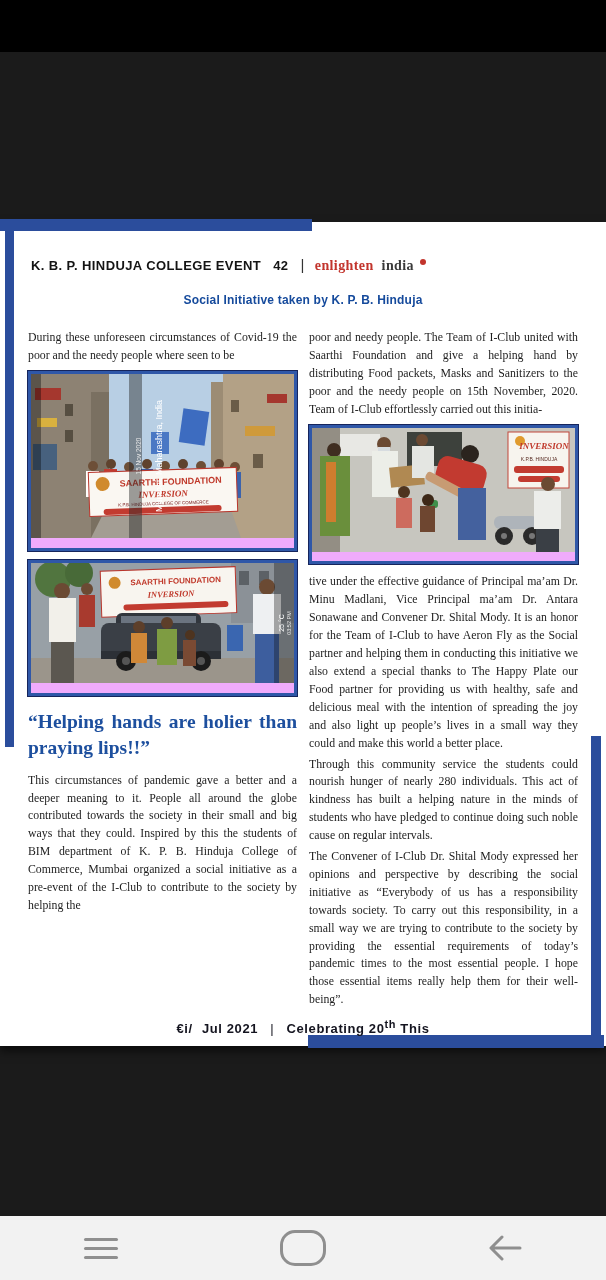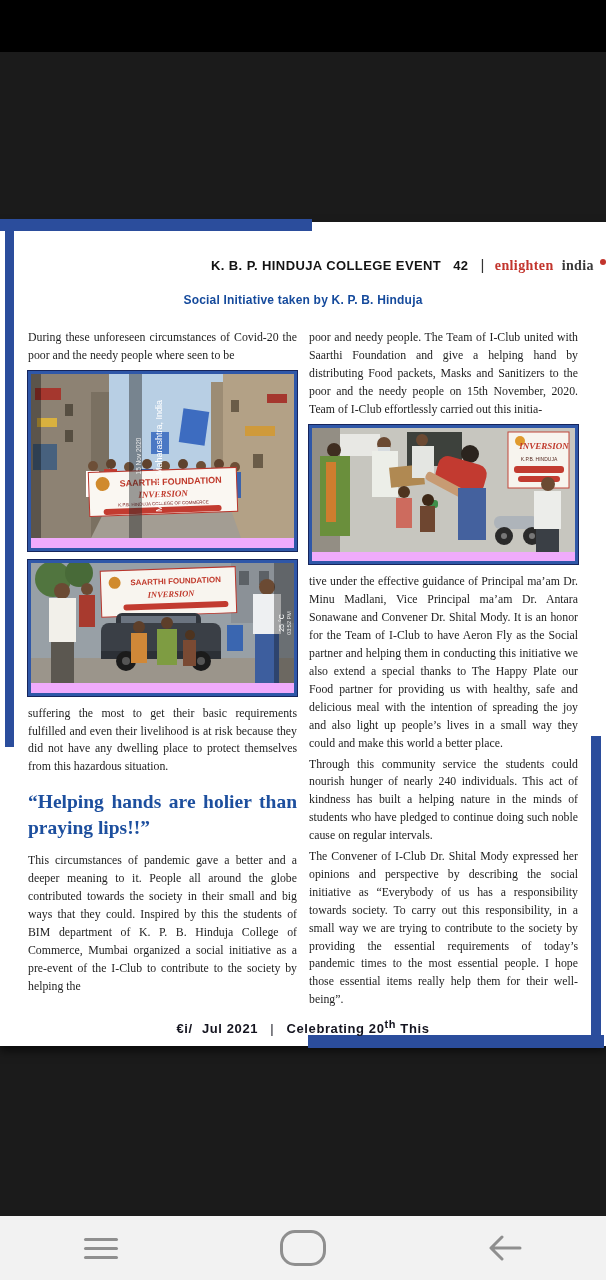--- a/index.html
+++ b/index.html
@@ -9,22 +9,22 @@
   .status-bar{position:absolute;top:0;left:0;width:606px;height:52px;background:#000;}
 
   
   .page{position:absolute;top:222px;left:0;width:606px;height:824px;background:#fff;
         box-shadow:0 5px 9px rgba(0,0,0,.6);}
   .bar-top{position:absolute;top:-3px;left:0;width:312px;height:12px;background:#2b4d9c;}
   .bar-left{position:absolute;top:-3px;left:5px;width:9px;height:528px;background:#2b4d9c;}
   .bar-right{position:absolute;bottom:-2px;right:5px;width:10px;height:312px;background:#2b4d9c;}
   .bar-bottom{position:absolute;bottom:-2px;left:308px;right:2px;height:13px;background:#2b4d9c;}
 
-  .kicker{padding-top:34px;text-align:right;font-size:13px;font-weight:bold;color:#141414;
-          letter-spacing:.4px;white-space:nowrap;}
+  .kicker{padding-top:34px;text-align:left;font-size:13px;font-weight:bold;color:#141414;
+          letter-spacing:.4px;white-space:nowrap;margin-left:31px;}
   .kicker .num{margin-left:8px;}
   .kicker .pipe{font-weight:normal;color:#333;margin:0 6px 0 8px;font-size:15px;}
   .brand-red{color:#c2342c;font-family:"Liberation Serif",serif;font-weight:600;font-size:14px;}
   .brand-dark{color:#3a3a3a;font-family:"Liberation Serif",serif;font-weight:600;font-size:14px;margin-left:4px;}
   .brand-dot{display:inline-block;width:6px;height:6px;border-radius:50%;background:#c2342c;
              vertical-align:super;margin-left:2px;}
 
   .headline{margin-top:13px;text-align:center;color:#154a9c;font-weight:bold;
             font-size:12px;line-height:27px;letter-spacing:.2px;}
 
@@ -74,21 +74,21 @@
       <span class="brand-dot"></span>
     </div>
 
     <div class="headline">
       <div>Social Initiative taken by K. P. B. Hinduja</div>
     </div>
 
     <div class="columns">
 
       <div class="col">
-        <p>During these unforeseen circumstances of Covid-20 the poor and the needy people where seen to be</p>
+        <p>During these unforeseen circumstances of Covid-19 the poor and the needy people where seen to be</p>
 
         <div class="photo-frame">
           <svg width="263" height="164" viewBox="0 0 263 164" xmlns="http://www.w3.org/2000/svg">
             <rect width="263" height="164" fill="#b8cfe4"></rect>
             <rect x="0" y="0" width="78" height="164" fill="#8d8273"></rect>
             <rect x="60" y="18" width="18" height="146" fill="#7a7061"></rect>
             <rect x="4" y="14" width="26" height="12" fill="#a5372e"></rect>
             <rect x="6" y="44" width="20" height="9" fill="#d9b13f"></rect>
             <rect x="2" y="70" width="24" height="26" fill="#47617e"></rect>
             <rect x="34" y="30" width="8" height="12" fill="#564e41"></rect>
@@ -179,21 +179,20 @@
               <circle cx="159" cy="72" r="5" fill="#4e341f"></circle>
                 <rect x="152" y="77" width="13" height="26" fill="#7a4a33"></rect>
               <rect x="196" y="62" width="16" height="26" fill="#3a66b0"></rect>
             </g>
             <rect x="243" y="0" width="20" height="120" fill="rgba(20,20,20,0.35)"></rect>
             <text transform="rotate(-90 251 60)" x="251" y="62" text-anchor="middle" font-size="7" fill="#ffffff" font-family="Liberation Sans">25 °C</text>
             <text transform="rotate(-90 259 60)" x="259" y="61" text-anchor="middle" font-size="5.5" fill="#e8e8e8" font-family="Liberation Sans">03:52 PM</text>
           </svg>
         </div>
 
-        <p>suffering the most to get their basic requirements fulfilled and even their livelihood is at risk because they did not have any dwelling place to protect themselves from this hazardous situation.</p>
         <div class="pull-quote">“Helping hands are holier than praying lips!!”</div>
         <p>This circumstances of pandemic gave a better and a deeper meaning to it. People all around the globe contributed towards the society in their small and big ways that they could. Inspired by this the students of BIM department of K. P. B. Hinduja College of Commerce, Mumbai organized a social initiative as a pre-event of the I-Club to contribute to the society by helping the</p>
       </div>
 
       <div class="col">
         <p>poor and needy people. The Team of I-Club united with Saarthi Foundation and give a helping hand by distributing Food packets, Masks and Sanitizers to the poor and the needy people on 15th November, 2020. Team of I-Club effortlessly carried out this initia-</p>
 
         <div class="photo-frame">
           <svg width="263" height="124" viewBox="0 0 263 124" xmlns="http://www.w3.org/2000/svg">
             <rect width="263" height="124" fill="#c7c6bf"></rect>
@@ -235,21 +234,21 @@
               <circle cx="116" cy="72" r="6" fill="#3d2817"></circle>
                 <rect x="108" y="78" width="15" height="26" fill="#6e4630"></rect>
               <circle cx="236" cy="56" r="7" fill="#6b4a33"></circle>
                 <rect x="222" y="63" width="27" height="38" fill="#ecedea"></rect>
                 <rect x="224" y="101" width="23" height="23" fill="#3a3f45"></rect>
             </g>
           </svg>
         </div>
 
         <p>tive under the effective guidance of Principal ma’am Dr. Minu Madlani, Vice Principal ma’am Dr. Antara Sonawane and Convener Dr. Shital Mody. It is an honor for the Team of I-Club to have Aeron Fly as the Social partner and helping them in conducting this initiative we also extend a special thanks to The Happy Plate our Food partner for providing us with healthy, safe and delicious meal with the intention of spreading the joy and also light up people’s lives in a small way they could and make this world a better place.</p>
-        <p>Through this community service the students could nourish hunger of nearly 240 individuals. This act of kindness has built a helping nature in the minds of students who have pledged to continue doing such noble cause on regular intervals.</p>
+        <p>Through this community service the students could nourish hunger of nearly 280 individuals. This act of kindness has built a helping nature in the minds of students who have pledged to continue doing such noble cause on regular intervals.</p>
         <p>The Convener of I-Club Dr. Shital Mody expressed her opinions and perspective by describing the social initiative as “Everybody of us has a responsibility towards society. To carry out this responsibility, in a small way we are trying to contribute to the society by providing the essential requirements of today’s pandemic times to the most essential people. I hope those essential items really help them for their well-being”.</p>
       </div>
     </div>
 
     <div class="page-footer">
       <span class="logo">€i/</span>
       <span>Jul 2021</span>
       <span class="sep">|</span>
       <span>Celebrating 20</span><sup>th</sup>
       <span>This</span>

